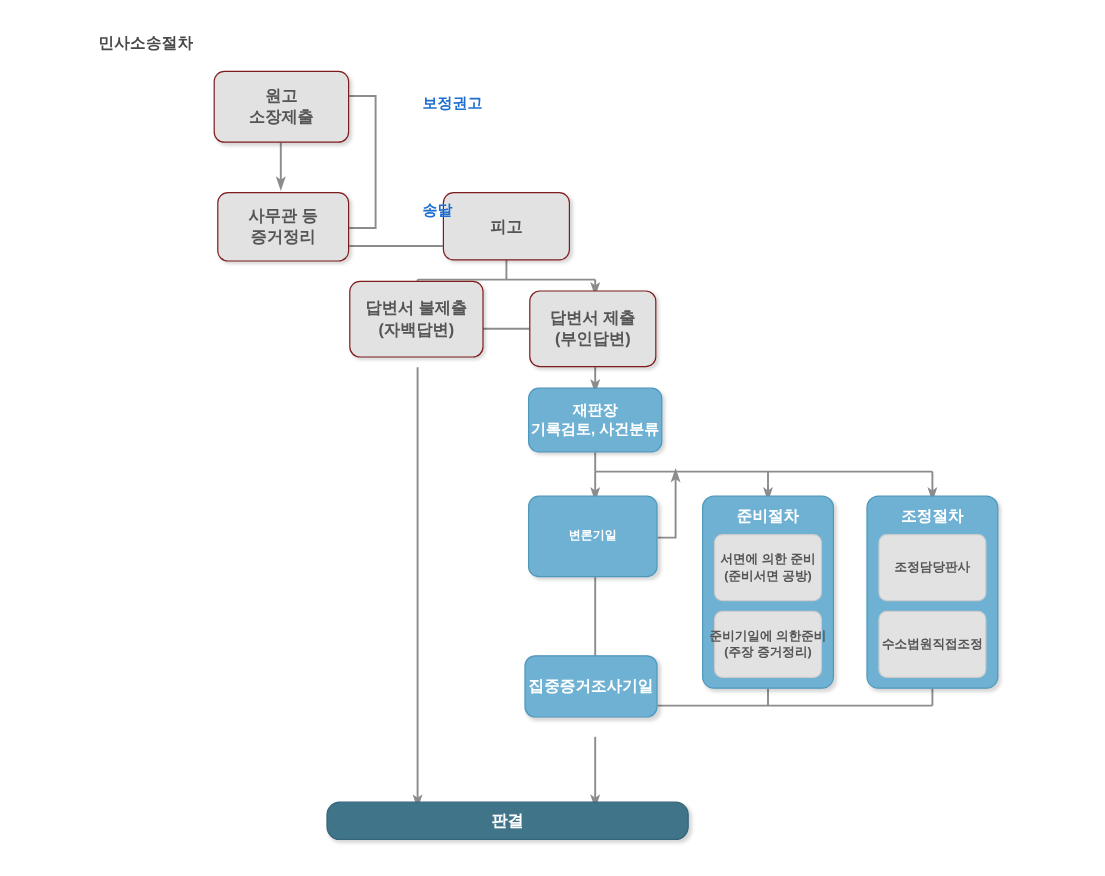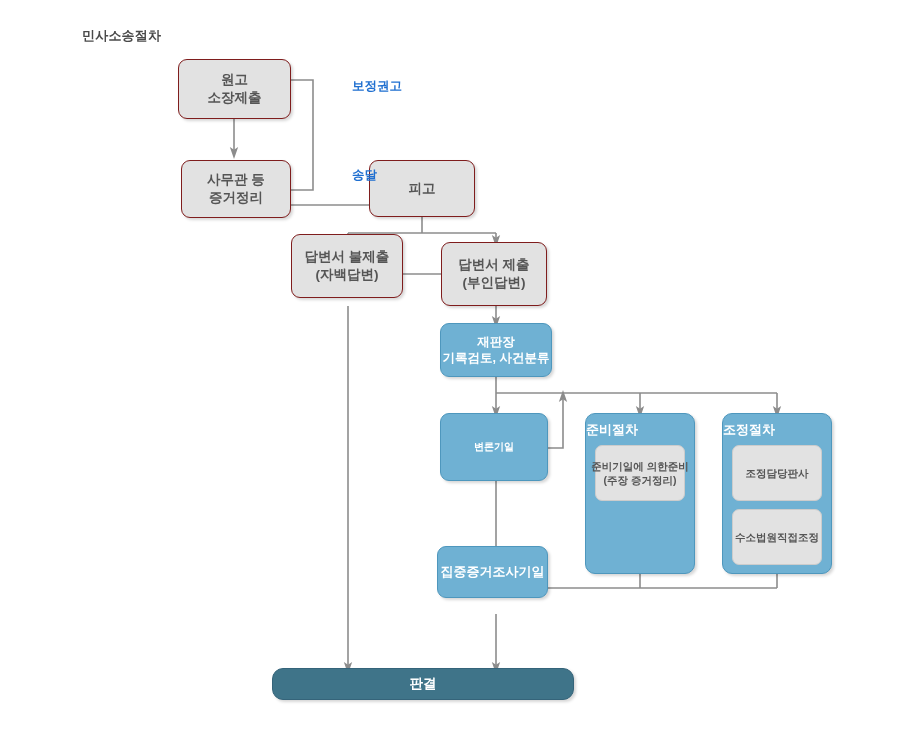--- a/index.html
+++ b/index.html
@@ -80,21 +80,21 @@
     background: #6fb1d3;
     border: 1px solid #4e97bd;
     border-radius: 10px;
     box-shadow: 2px 2px 3px rgba(0,0,0,0.16);
     z-index: 3;
   }
   .group-title {
     color: #ffffff;
     font-weight: bold;
     font-size: 13px;
-    text-align: left;
+    text-align: center;
     margin-top: 7px;
     margin-bottom: 6px;
     white-space: nowrap;
   }
   .group-item {
     box-sizing: border-box;
     margin: 0 9px 8px 9px;
     background: #e2e2e2;
     border: 1px solid #cccccc;
     border-radius: 7px;
@@ -220,20 +220,24 @@
     <span class="ln">집중증거조사기일</span>
   </div>
 
   <div class="node teal" style="left:272px; top:668px; width:302px; height:32px;">
     <span class="ln">판결</span>
   </div>
 
   <div class="group" style="left:585px; top:413px; width:110px; height:161px;">
     <div class="group-title">준비절차</div>
     <div class="group-item">
+      <span class="ln">서면에 의한 준비</span>
+      <span class="ln">(준비서면 공방)</span>
+    </div>
+    <div class="group-item">
       <span class="ln">준비기일에 의한준비</span>
       <span class="ln">(주장 증거정리)</span>
     </div>
   </div>
 
   <div class="group" style="left:722px; top:413px; width:110px; height:161px;">
     <div class="group-title">조정절차</div>
     <div class="group-item">
       <span class="ln">조정담당판사</span>
     </div>

